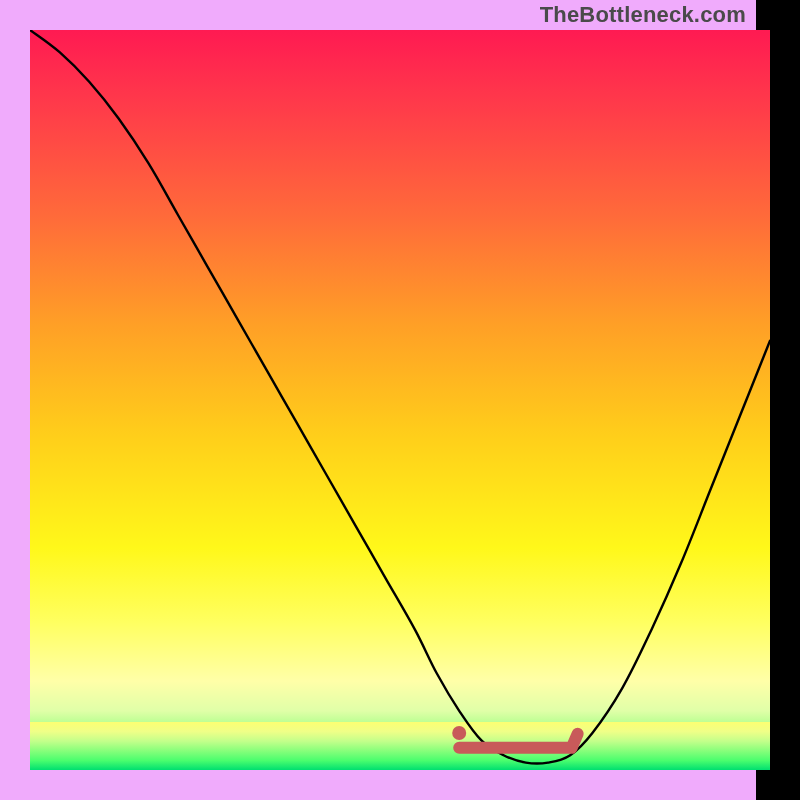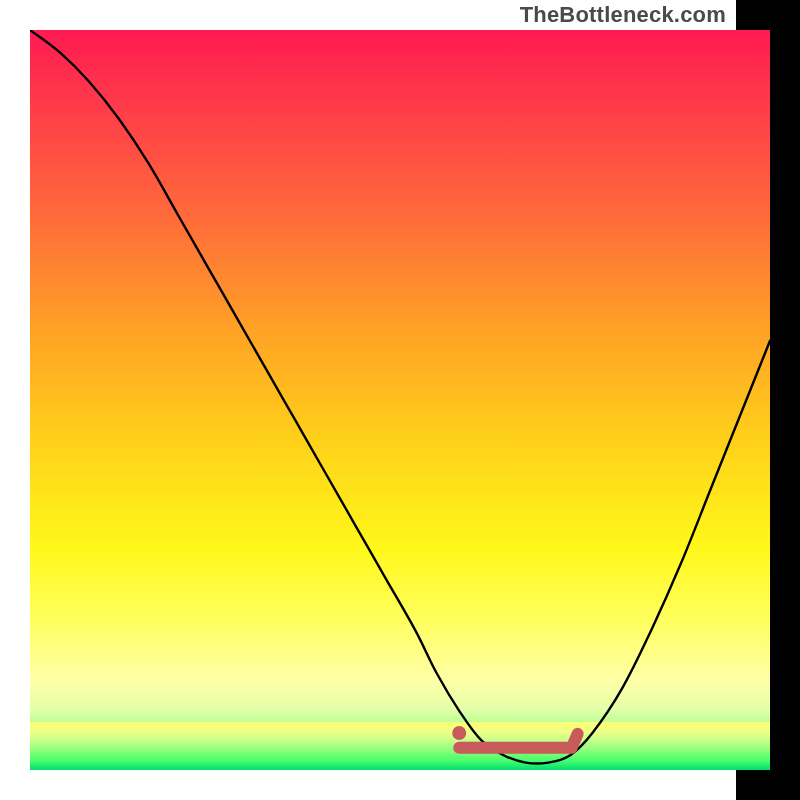--- a/index.html
+++ b/index.html
@@ -8,21 +8,22 @@
     width: 800px;
     height: 800px;
     background: #000;
     overflow: hidden;
     font-family: Arial, Helvetica, sans-serif;
   }
   .frame {
     position: relative;
     width: 736px;
     height: 800px;
-    background: #ffffff;
+    background: #f0abfc;
+    padding-left: 20px;
   }
   .watermark {
     position: absolute;
     top: 2px;
     right: 10px;
     color: #4a4a4a;
     font-size: 22px;
     font-weight: 600;
     letter-spacing: 0.2px;
     z-index: 10;

